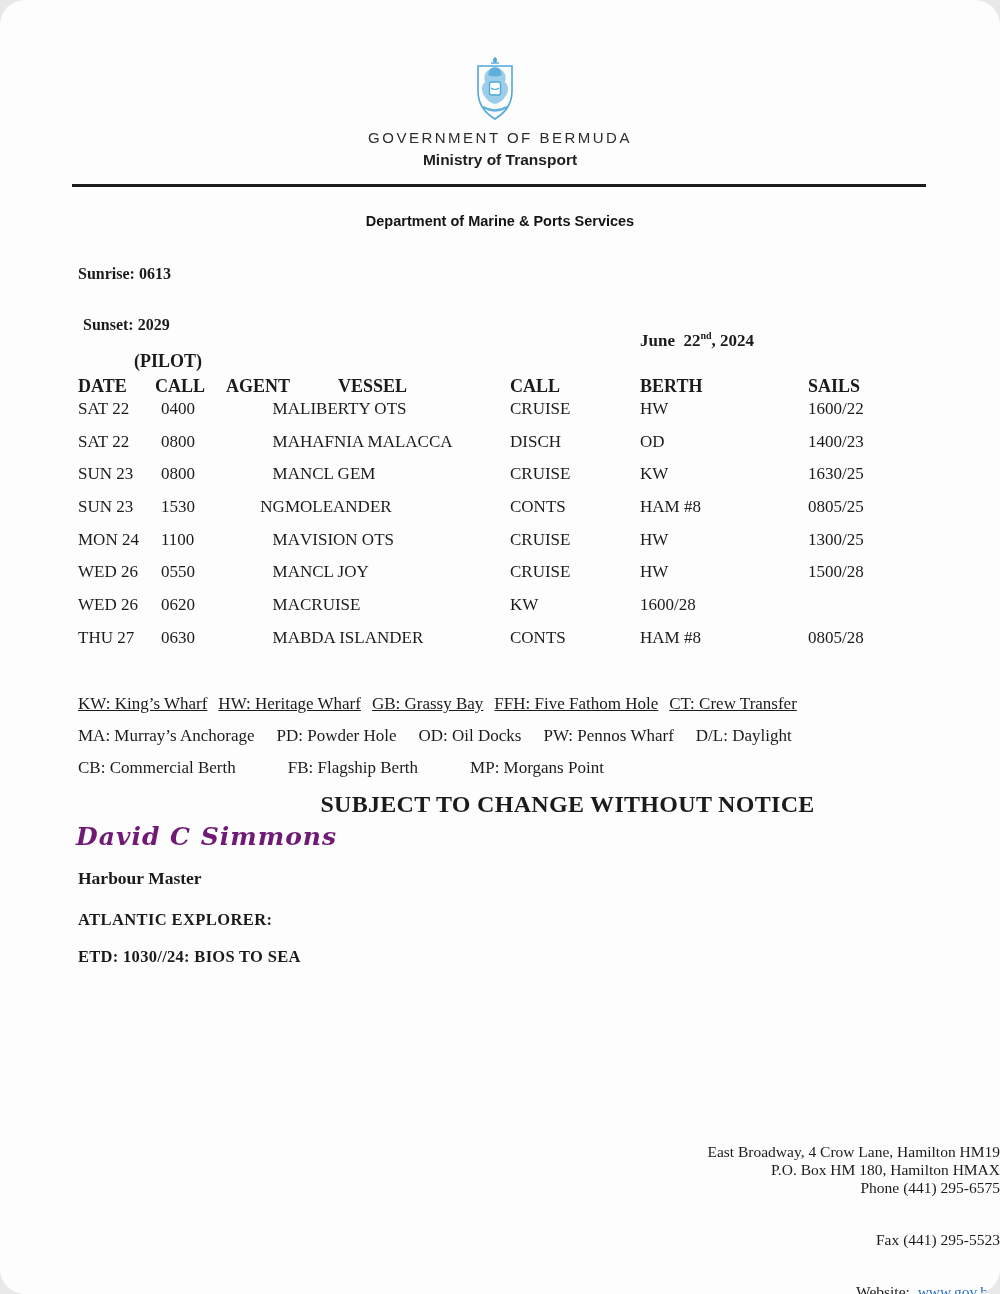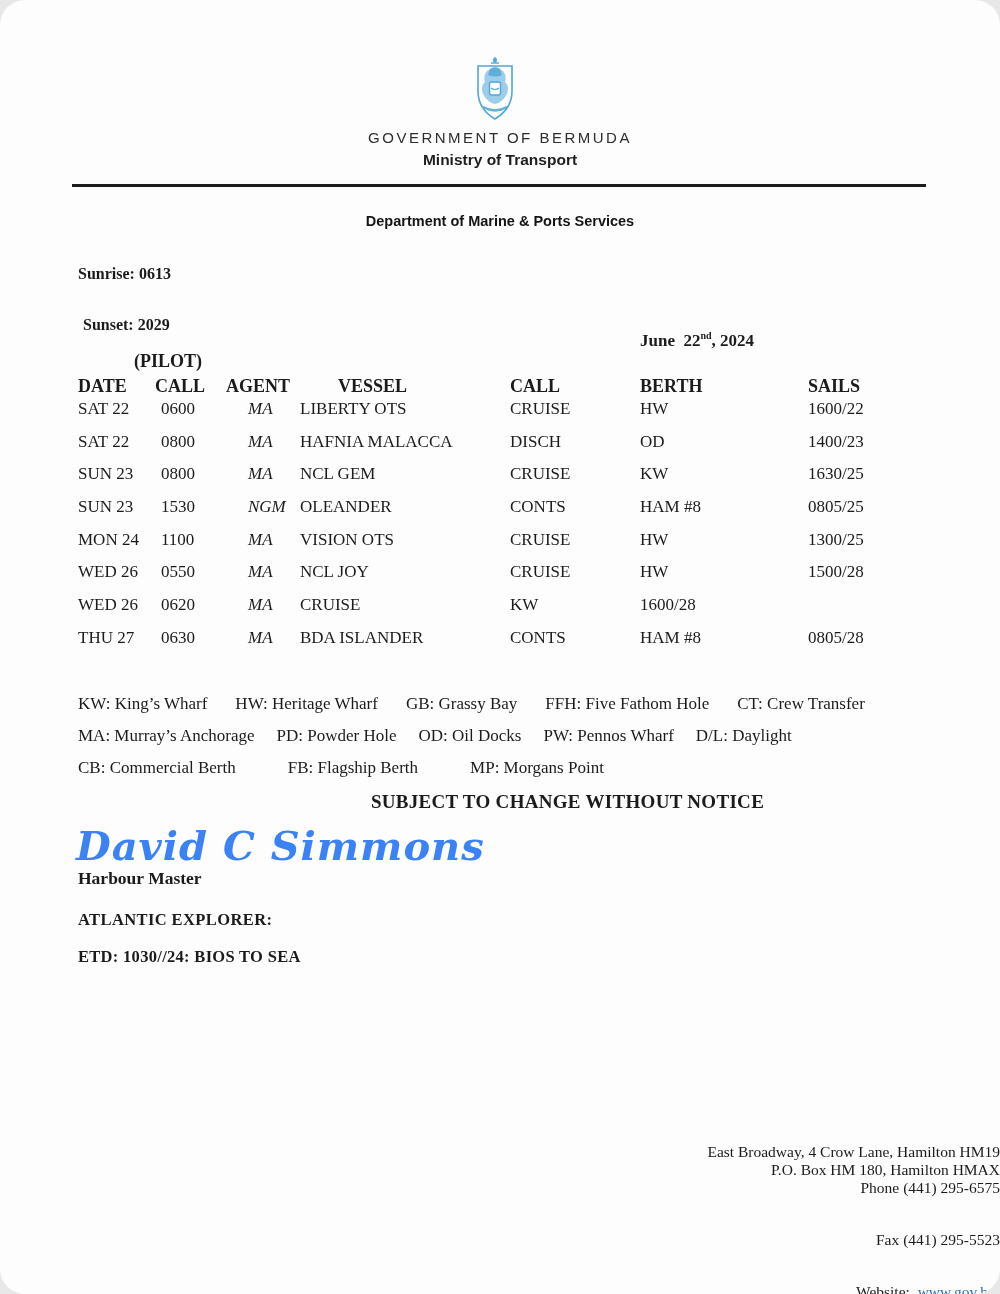--- a/index.html
+++ b/index.html
@@ -38,37 +38,37 @@
 
   
   .pilot-label { left:134px; top:351px; font-size:18px; font-weight:bold; }
   .sched { left:78px; top:376px; width:860px; }
   .tr { display:grid; grid-template-columns:77px 71px 74px 210px 130px 168px 1fr; }
   .tr.head { height:23px; font-weight:bold; font-size:18px; }
   .tr.body-row { height:32.7px; font-size:17px; }
   .td, .th { line-height:20px; white-space:nowrap; }
   .th.c-vessel { padding-left:38px; }
   .td.c-time { padding-left:6px; }
-  .td.c-agent { text-align:left; padding-left:22px;font-style:italic; }
+  .td.c-agent { text-align:right; padding-left:22px; }
 
   
   .legend { font-size:17px; white-space:nowrap; display:flex; }
-  .legend-1 { left:78px; top:694px; gap:28px; }
+  .legend-1 { left:78px; top:694px; gap:11px;text-decoration:underline; }
   .legend-2 { left:78px; top:726px; gap:22px; }
   .legend-3 { left:78px; top:758px; gap:52px; }
 
   .notice {
     left:0; top:791px; width:1000px; padding-left:135px; text-align:center;
-    font-size:19px; font-weight:bold; letter-spacing:0.3px;
+    font-size:24px; font-weight:bold; letter-spacing:0.3px;
   }
 
   
   .signature {
     left:76px; top:822px; font-family:"DejaVu Serif", serif;
-    font-style:italic; font-weight:bold; font-size:40px; color:#3b82f6;
+    font-style:italic; font-weight:bold; font-size:25px; color:#701a75;
     letter-spacing:1px;
   }
   .harbour-master { left:78px; top:868px; font-size:17.5px; font-weight:bold; }
   .remark-vessel { left:78px; top:910px; font-size:16.5px; font-weight:bold; letter-spacing:0.4px; }
   .remark-etd { left:78px; top:947px; font-size:16.5px; font-weight:bold; letter-spacing:0.3px; }
 
   
   .footer { left:0; top:1143px; width:1000px; text-align:right; font-size:15.5px; line-height:18px; }
   .footer-line3 { display:flex; justify-content:center; gap:34px; white-space:pre;flex-direction:column; }
   .weblink { color:#2e6fc0; text-decoration:underline; cursor:pointer; }
@@ -116,21 +116,21 @@
       <div class="th c-time">CALL</div>
       <div class="th c-agent">AGENT</div>
       <div class="th c-vessel">VESSEL</div>
       <div class="th c-call">CALL</div>
       <div class="th c-berth">BERTH</div>
       <div class="th c-sails">SAILS</div>
     </div>
 
     <div class="tr body-row">
       <div class="td c-date">SAT 22</div>
-      <div class="td c-time">0600</div>
+      <div class="td c-time">0400</div>
       <div class="td c-agent">MA</div>
       <div class="td c-vessel">LIBERTY OTS</div>
       <div class="td c-call">CRUISE</div>
       <div class="td c-berth">HW</div>
       <div class="td c-sails">1600/22</div>
     </div>
     <div class="tr body-row">
       <div class="td c-date">SAT 22</div>
       <div class="td c-time">0800</div>
       <div class="td c-agent">MA</div>

